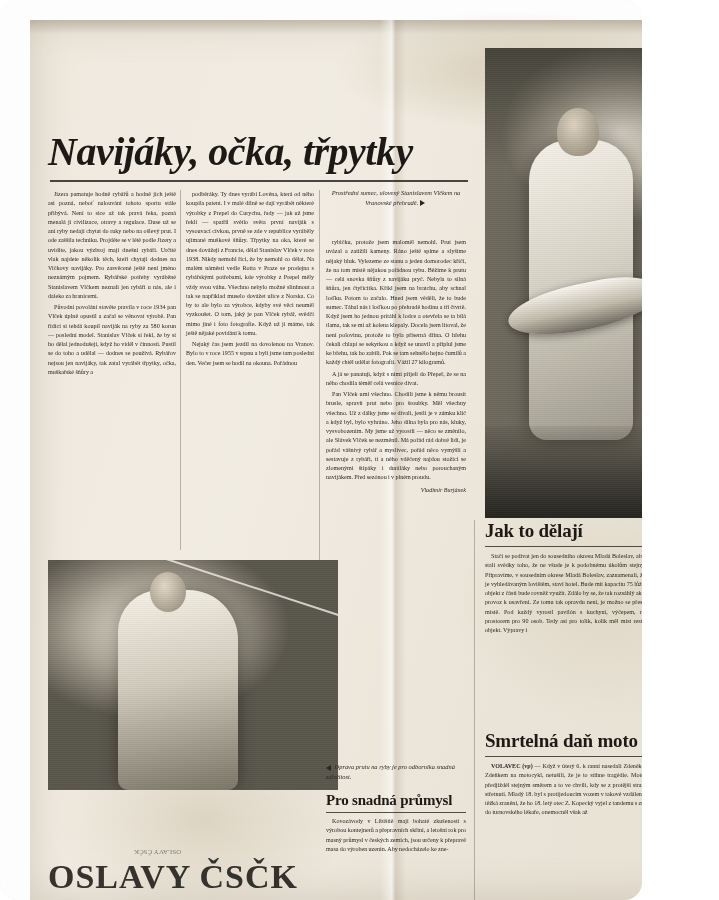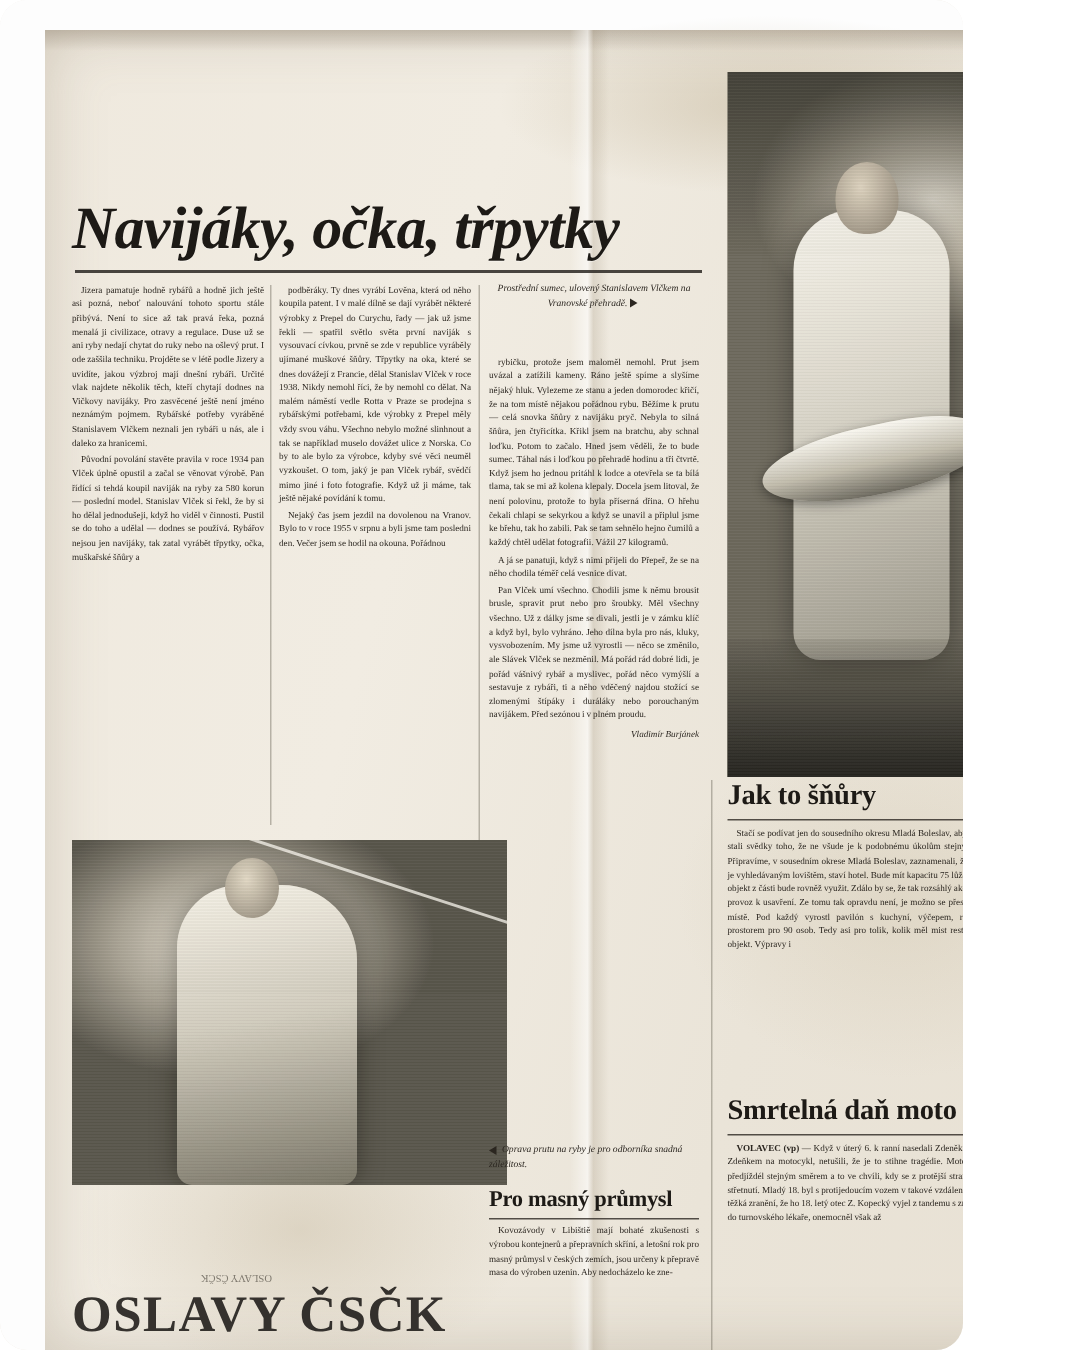--- a/index.html
+++ b/index.html
@@ -315,29 +315,29 @@
       <div id="rod-head"></div>
       <div class="grain"></div>
     </div>
 
     <div class="caption" style="position:absolute; left:296px; top:742px; width:140px; text-align:left;">
       <span class="tri left"></span>
       <span>Oprava prutu na ryby je pro odborníka snadná záležitost.</span>
     </div>
 
     <div style="position:absolute; left:296px; top:772px; width:140px;">
-      <div class="subhead">Pro masný průmysl</div>
+      <div class="subhead">Pro snadná průmysl</div>
       <div class="rule" style="margin:3px 0 4px 0;"></div>
       <div class="col" style="position:relative; left:0; top:0; width:140px;">
         <p class="first">Kovozávody v Libištiě mají bohaté zkušenosti s výrobou kontejnerů a přepravních skříní, a letošní rok pro masný průmysl v českých zemích, jsou určeny k přepravě masa do výroben uzenin. Aby nedocházelo ke zne-</p>
       </div>
     </div>
 
     <div style="position:absolute; left:455px; top:500px; width:180px;">
-      <div class="subhead big">Jak to šňůry</div>
+      <div class="subhead big">Jak to dělají</div>
       <div class="rule" style="margin:4px 0 5px 0;"></div>
       <div class="col" style="position:relative; left:0; top:0; width:180px;">
         <p class="first">Stačí se podívat jen do sousedního okresu Mladá Boleslav, abychom se stali svědky toho, že ne všude je k podobnému úkolům stejný přístup. Připravíme, v sousedním okrese Mladá Boleslav, zaznamenali, že v místě je vyhledávaným lovištěm, staví hotel. Bude mít kapacitu 75 lůžek a starý objekt z části bude rovněž využit. Zdálo by se, že tak rozsáhlý akci povede provoz k usavření. Ze tomu tak opravdu není, je možno se přesvědčit na místě. Pod každý vyrostl pavilón s kuchyní, výčepem, restaurací, prostorem pro 90 osob. Tedy asi pro tolik, kolik měl mist restaurovaný objekt. Výpravy i</p>
       </div>
     </div>
 
     <div class="col" style="left:640px; top:518px; width:42px;">
       <p class="first">jednotlivé ho p. v., ap jejich sou. voz je neza kazníci to ti a la a a a a v s a úprav byla uvažováno ubytova na a na p. na zaj do Stra a kapacít a květen, pro a a do o a v a a a dvěma akc a a a čtenář a a</p>
     </div>
 

